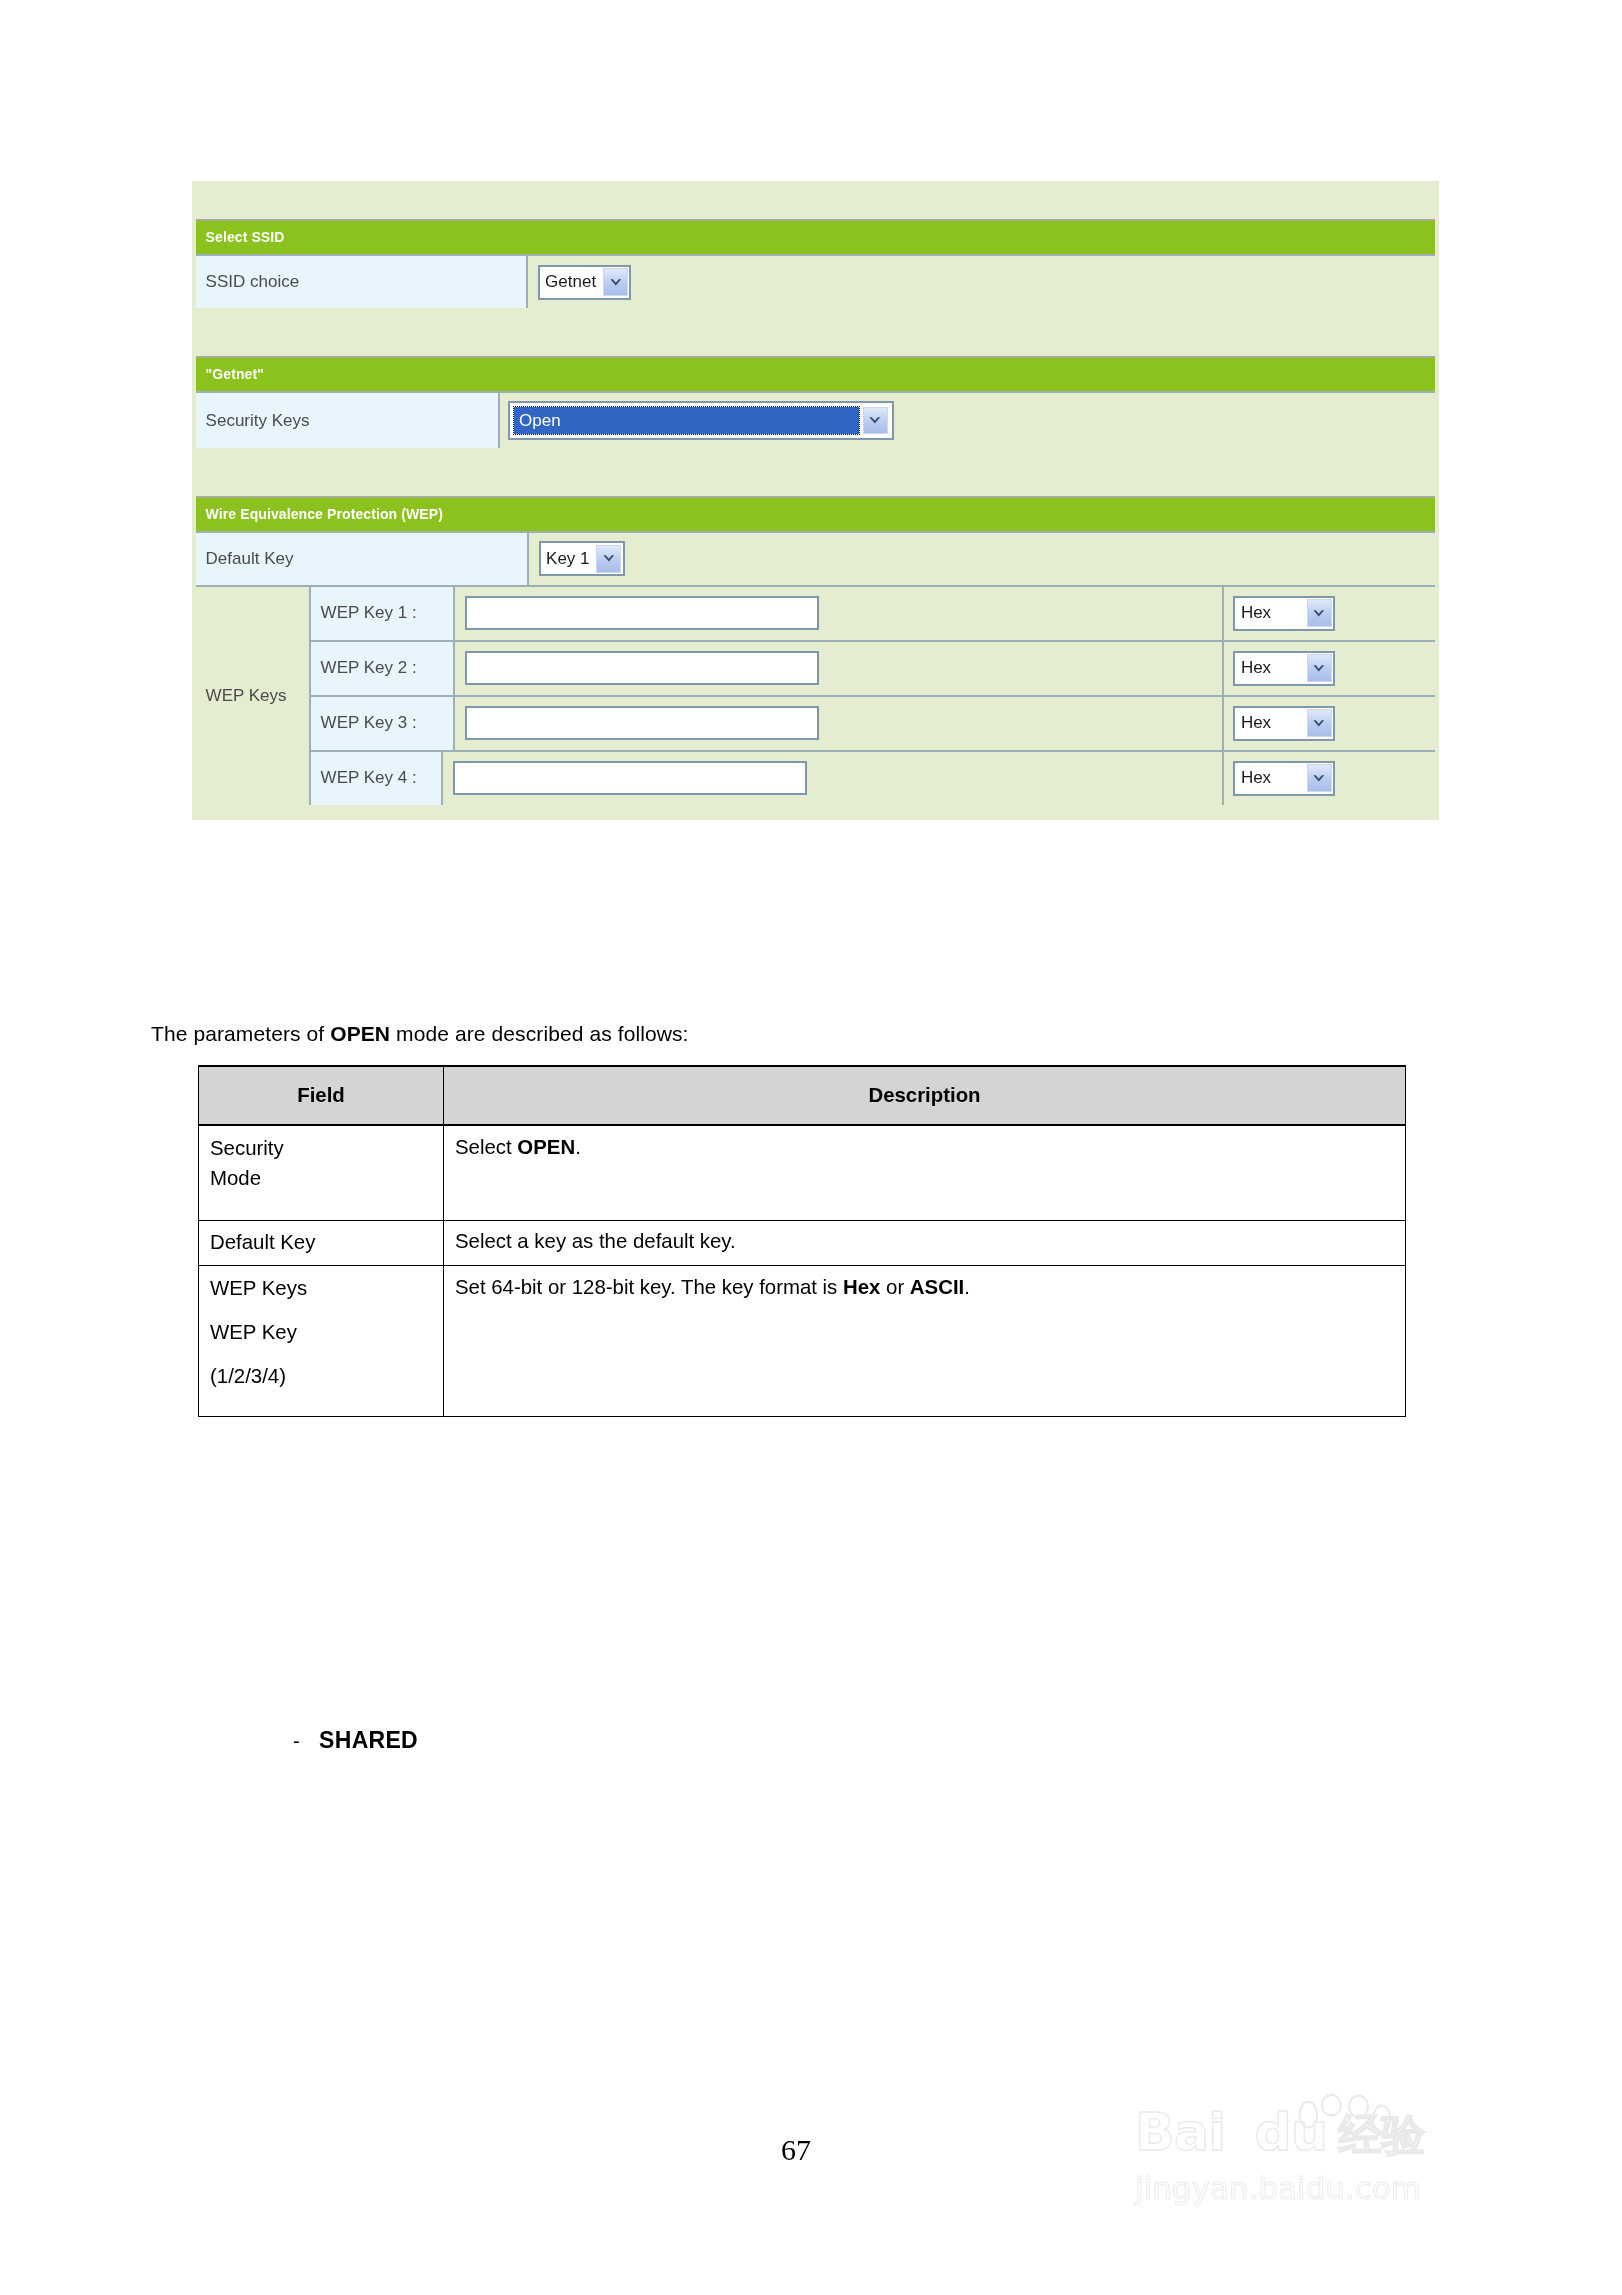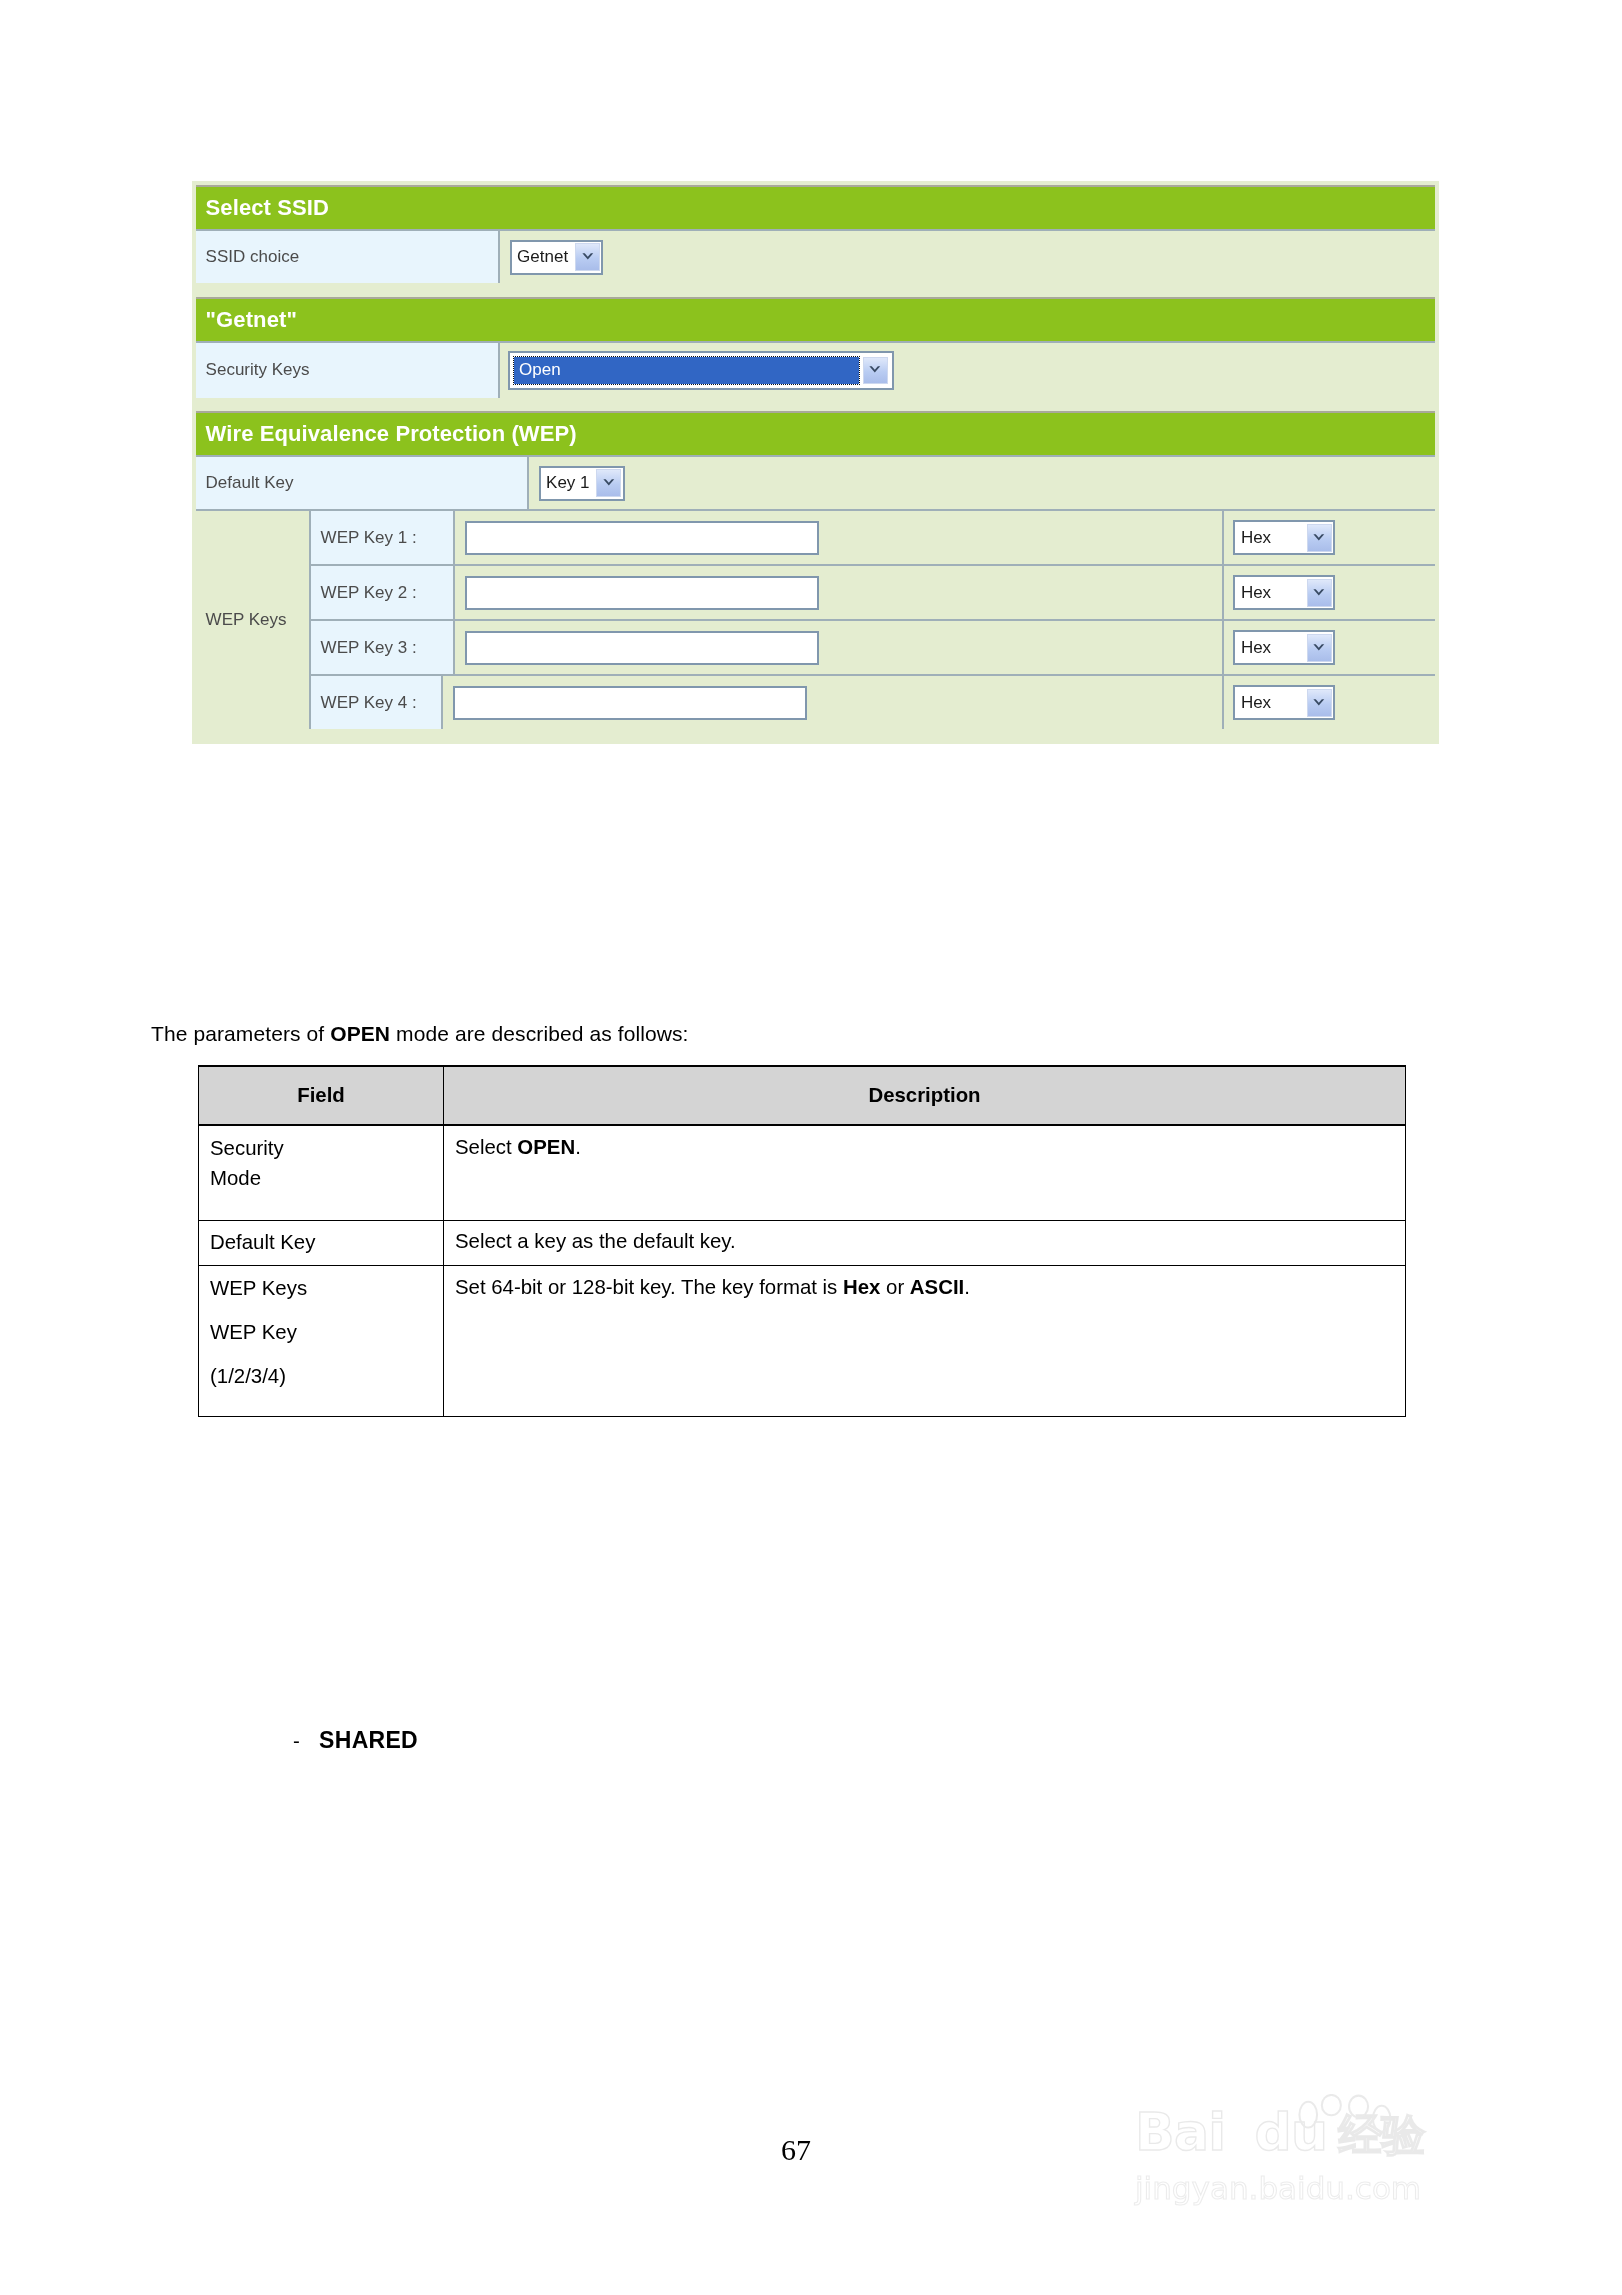--- a/index.html
+++ b/index.html
@@ -27,27 +27,28 @@
   }
 
   .grp {
     width: 100%;
     box-sizing: border-box;
   }
 
   .grp-head {
     background: #8cc21d;
     color: #ffffff;
-    font-size: 22px;
+    font-size: 14px;
     font-weight: bold;
     letter-spacing: 0.1px;
     padding: 8.9px 0 8.9px 9.5px;
     box-sizing: border-box;
     border-top: 2px solid #a9a99a;
     line-height: 1.1;
+    margin-top: 34px;
   }
 
   .grp-row {
     display: flex;
     width: 100%;
     box-sizing: border-box;
     border-top: 2px solid #9fafb8;
   }
   .cell-label {
     background: #e8f5fd;
@@ -288,21 +289,21 @@
   }
 </style>
 </head>
 <body>
 
 <div class="router-shot">
 
   <div class="grp">
     <div class="grp-head">Select SSID</div>
     <div class="grp-row">
-      <div class="cell-label" style="width:304px;min-height:52px;">SSID choice</div>
+      <div class="cell-label" style="width:332px;min-height:52px;">SSID choice</div>
       <div class="cell-value">
         <div class="xp-select">
           <span class="sel-text">Getnet</span>
           <span class="sel-arrow">
             <svg width="13.6" height="9.5" viewBox="0 0 20 14">
                 <path d="M2 2 L10 11 L18 2 L14.5 2 L10 7 L5.5 2 Z" fill="#384a63"></path>
               </svg>
           </span>
         </div>
       </div>

